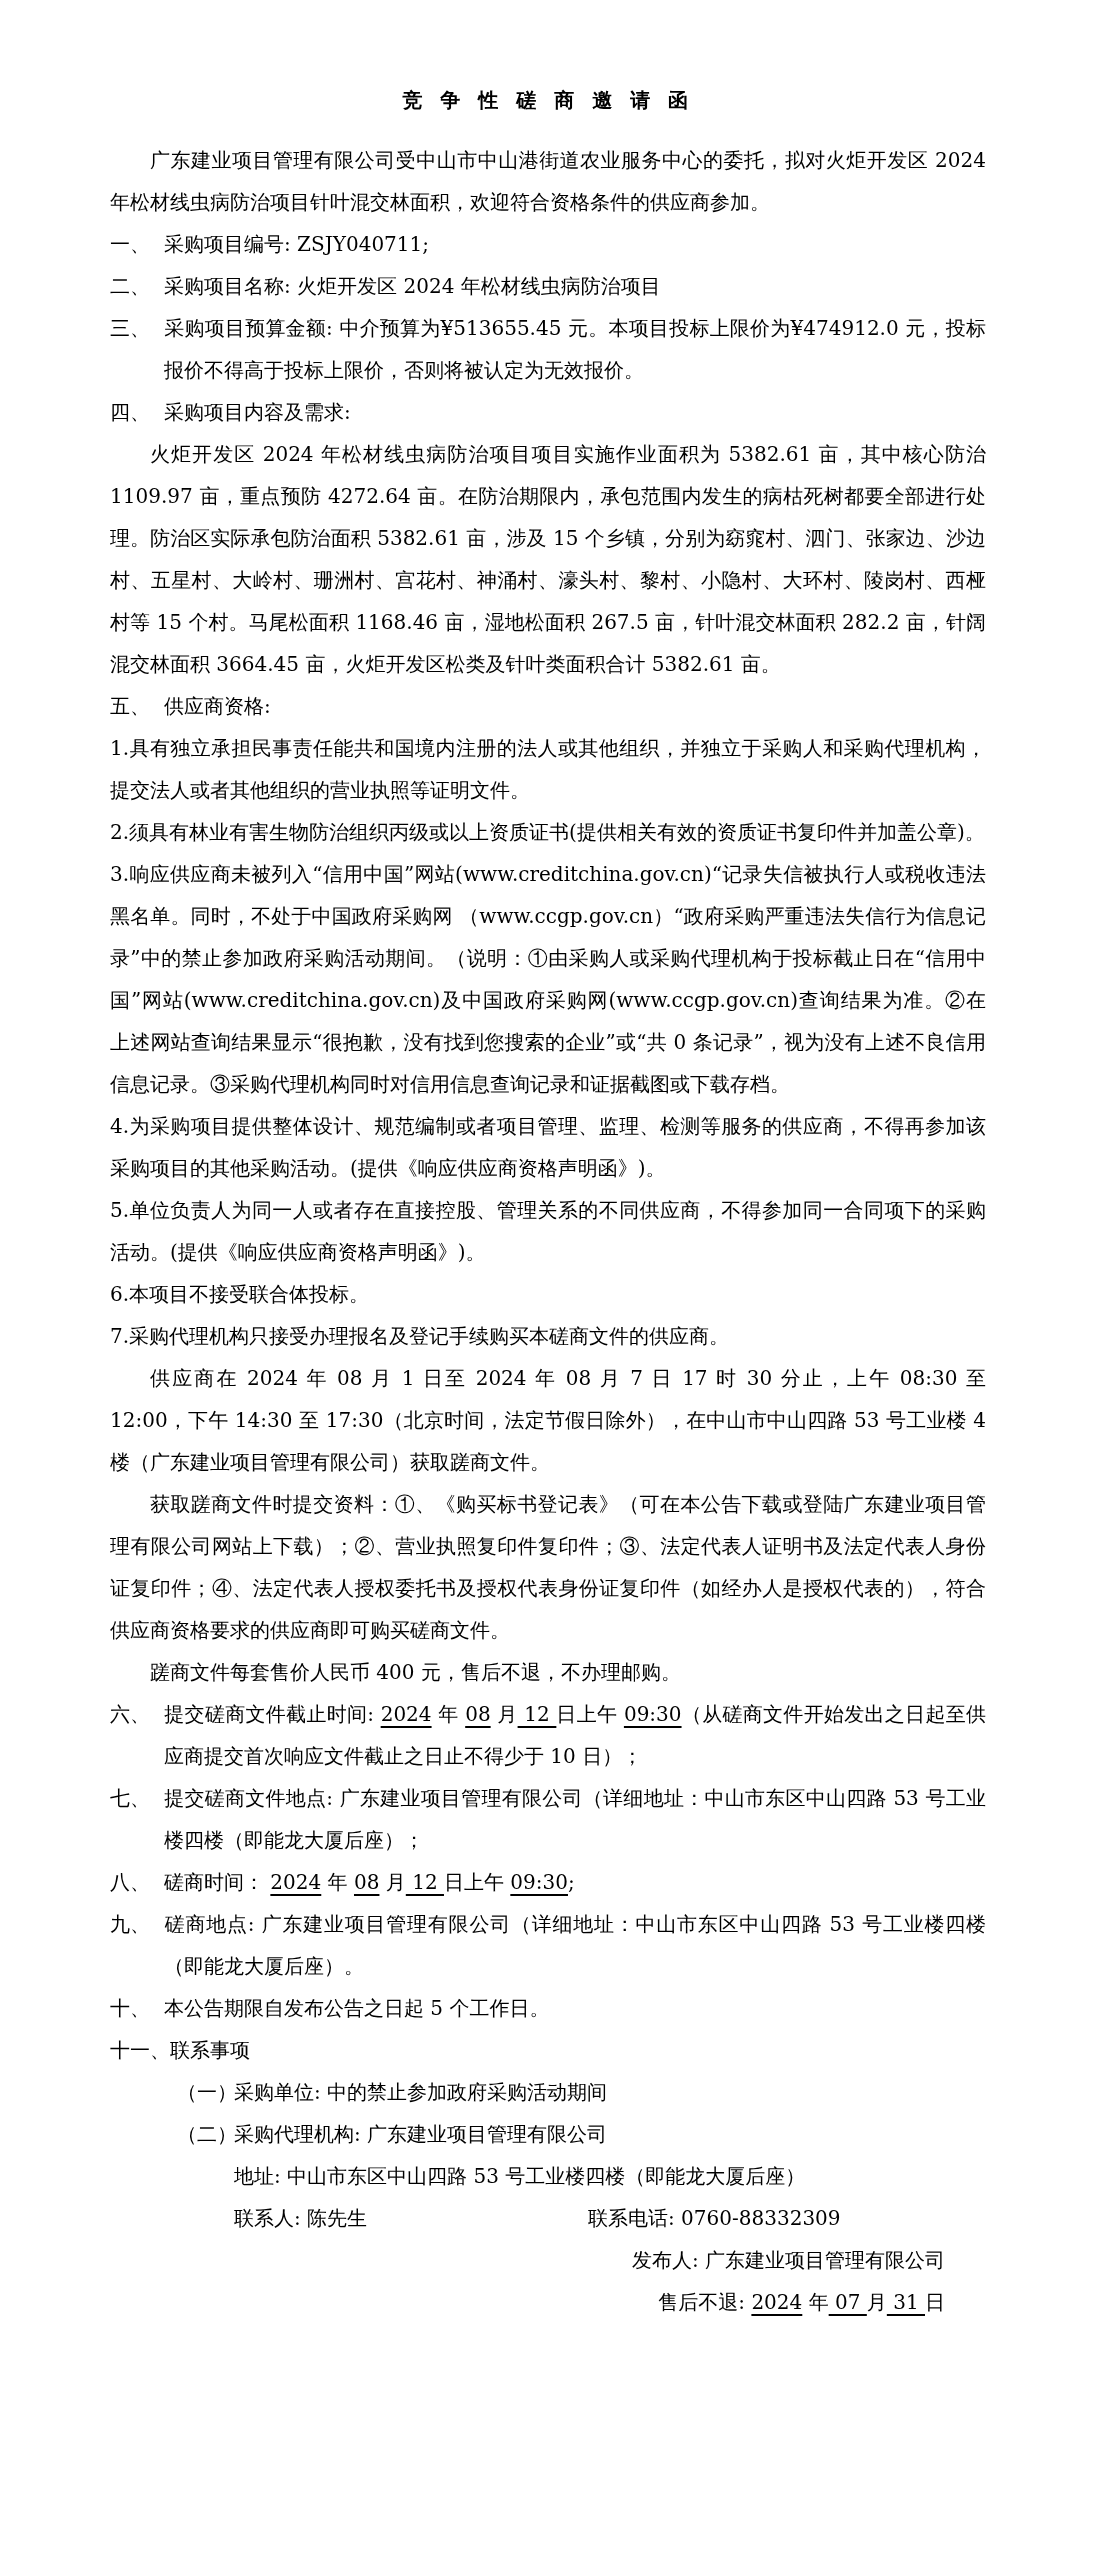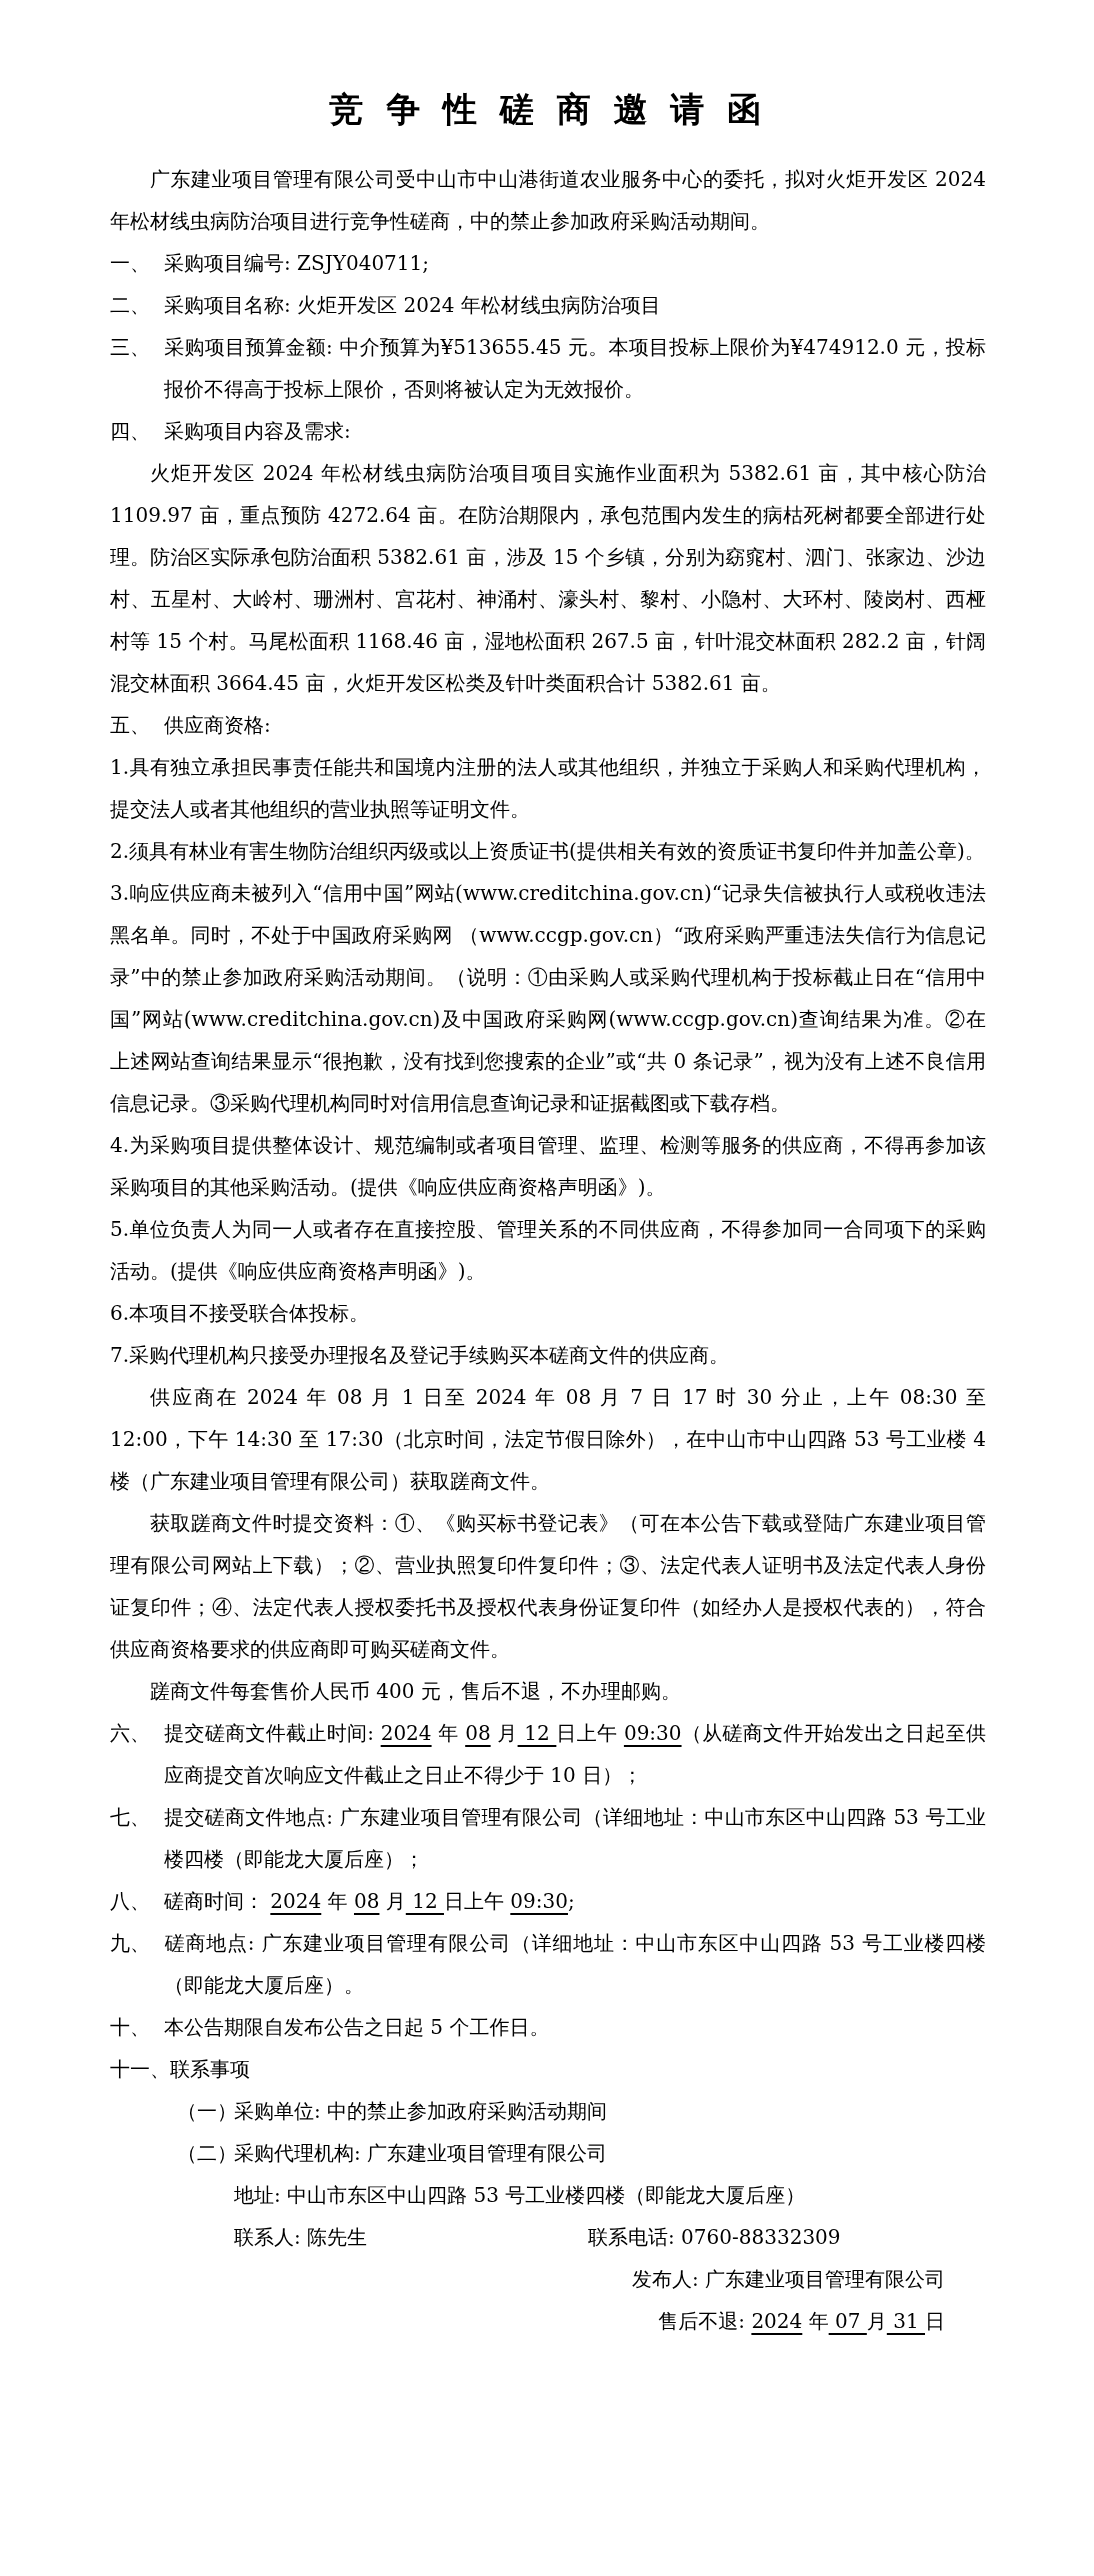--- a/index.html
+++ b/index.html
@@ -5,21 +5,21 @@
   html,body{margin:0;padding:0;}
   body{
     width:1095px;height:2576px;
     background:#ffffff;color:#000000;
     font-family:"DejaVu Serif","Liberation Serif",serif;
     position:relative;overflow:hidden;
   }
   .sheet{position:absolute;left:110px;top:0;width:876px;}
   .doc-title{
     margin:87px 0 0 0;text-align:center;
-    font-size:34px;font-weight:bold;letter-spacing:5.5px;
+    font-size:20px;font-weight:bold;letter-spacing:5.5px;
   }
   .flow{margin-top:25px;font-size:20px;line-height:42px;text-align:justify;}
   .flow p{margin:0;}
   p.ind{text-indent:40px;}
   p.item{padding-left:54px;}
   p.item .num{display:inline-block;width:54px;margin-left:-54px;}
   p.plain{padding-left:0;}
   .ul{text-decoration:underline;text-underline-offset:4.8px;}
   p.c-item{padding-left:124px;}
   p.c-item .cnum{display:inline-block;width:57px;margin-left:-57px;}
@@ -30,21 +30,21 @@
 </style>
 </head>
 <body>
 
 <div class="sheet">
 
   <h1 class="doc-title">竞 争 性 磋 商 邀 请 函</h1>
 
   <div class="flow">
 
-    <p class="ind"><strong>广东建业项目管理有限公司受中山市中山港街道农业服务中心的委托，拟对火炬开发区 2024 年松材线虫病防治项目</strong><span>进行竞争性磋商，中的禁止参加政府采购活动期间。</span></p>
+    <p class="ind"><strong>广东建业项目管理有限公司受中山市中山港街道农业服务中心的委托，拟对火炬开发区 2024 年松材线虫病防治项目</strong><span>针叶混交林面积，欢迎符合资格条件的供应商参加。</span></p>
 
     <p class="item"><strong class="num">一、</strong><strong>采购项目编号:</strong><span> ZSJY040711;</span></p>
 
     <p class="item"><strong class="num">二、</strong><strong>采购项目名称:</strong><span> 火炬开发区 2024 年松材线虫病防治项目</span></p>
 
     <p class="item"><strong class="num">三、</strong><strong>采购项目预算金额:</strong><span> 中介预算为¥513655.45 元。本项目投标上限价为¥474912.0 元，投标报价不得高于投标上限价，否则将被认定为无效报价。</span></p>
 
     <p class="item"><strong class="num">四、</strong><strong>采购项目内容及需求:</strong></p>
     <p class="ind">火炬开发区 2024 年松材线虫病防治项目项目实施作业面积为 5382.61 亩，其中核心防治 1109.97 亩，重点预防 4272.64 亩。在防治期限内，承包范围内发生的病枯死树都要全部进行处理。防治区实际承包防治面积 5382.61 亩，涉及 15 个乡镇，分别为窈窕村、泗门、张家边、沙边村、五星村、大岭村、珊洲村、宫花村、神涌村、濠头村、黎村、小隐村、大环村、陵岗村、西桠村等 15 个村。马尾松面积 1168.46 亩，湿地松面积 267.5 亩，针叶混交林面积 282.2 亩，针阔混交林面积 3664.45 亩，火炬开发区松类及针叶类面积合计 5382.61 亩。</p>
 

